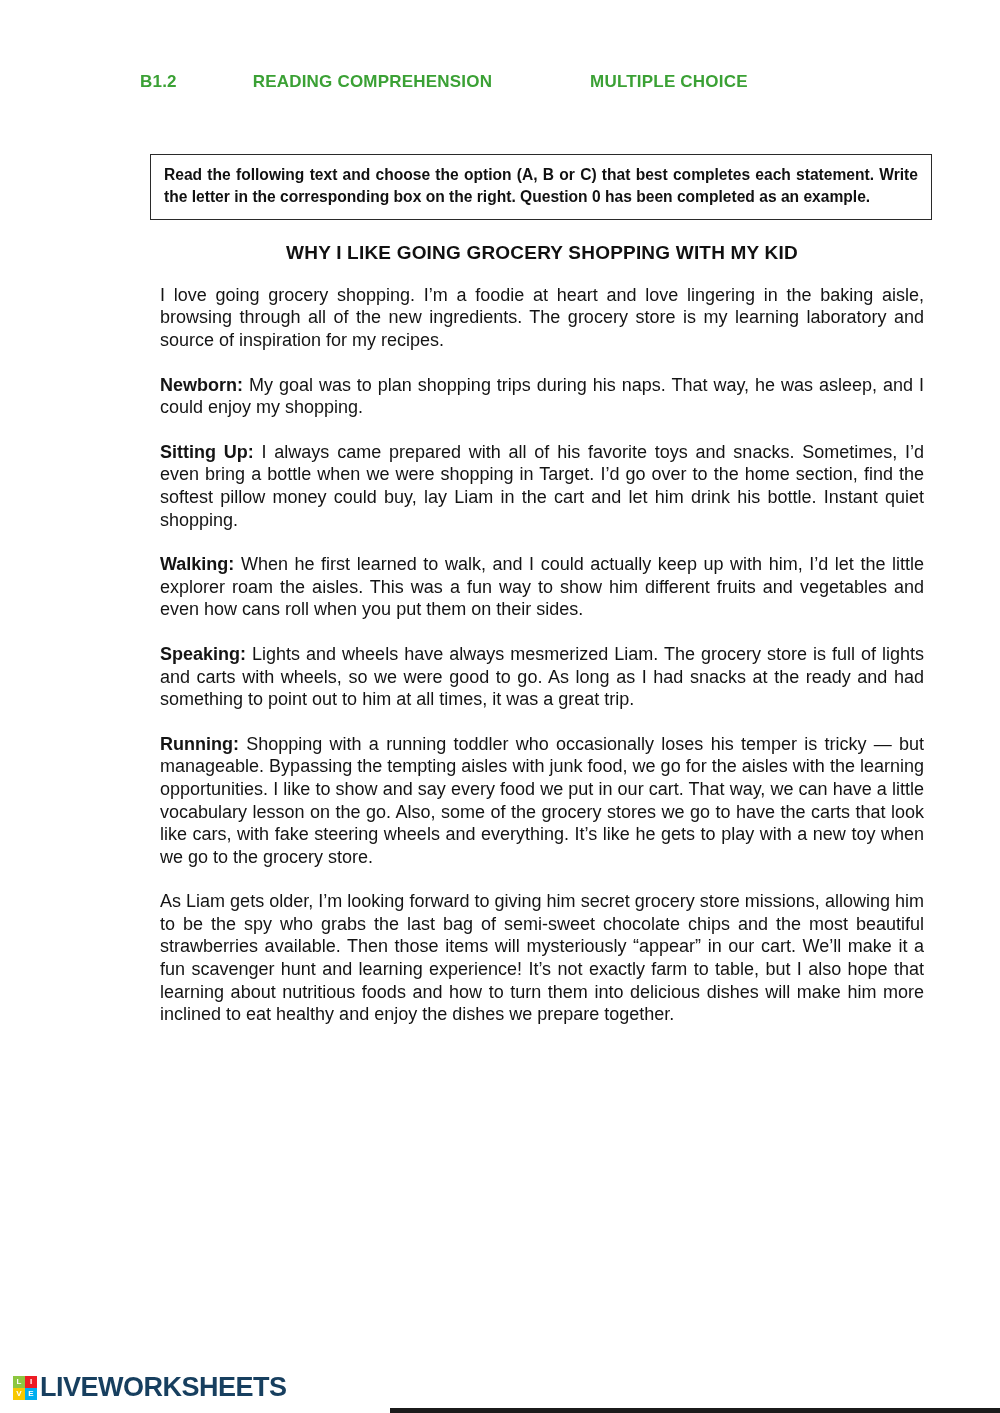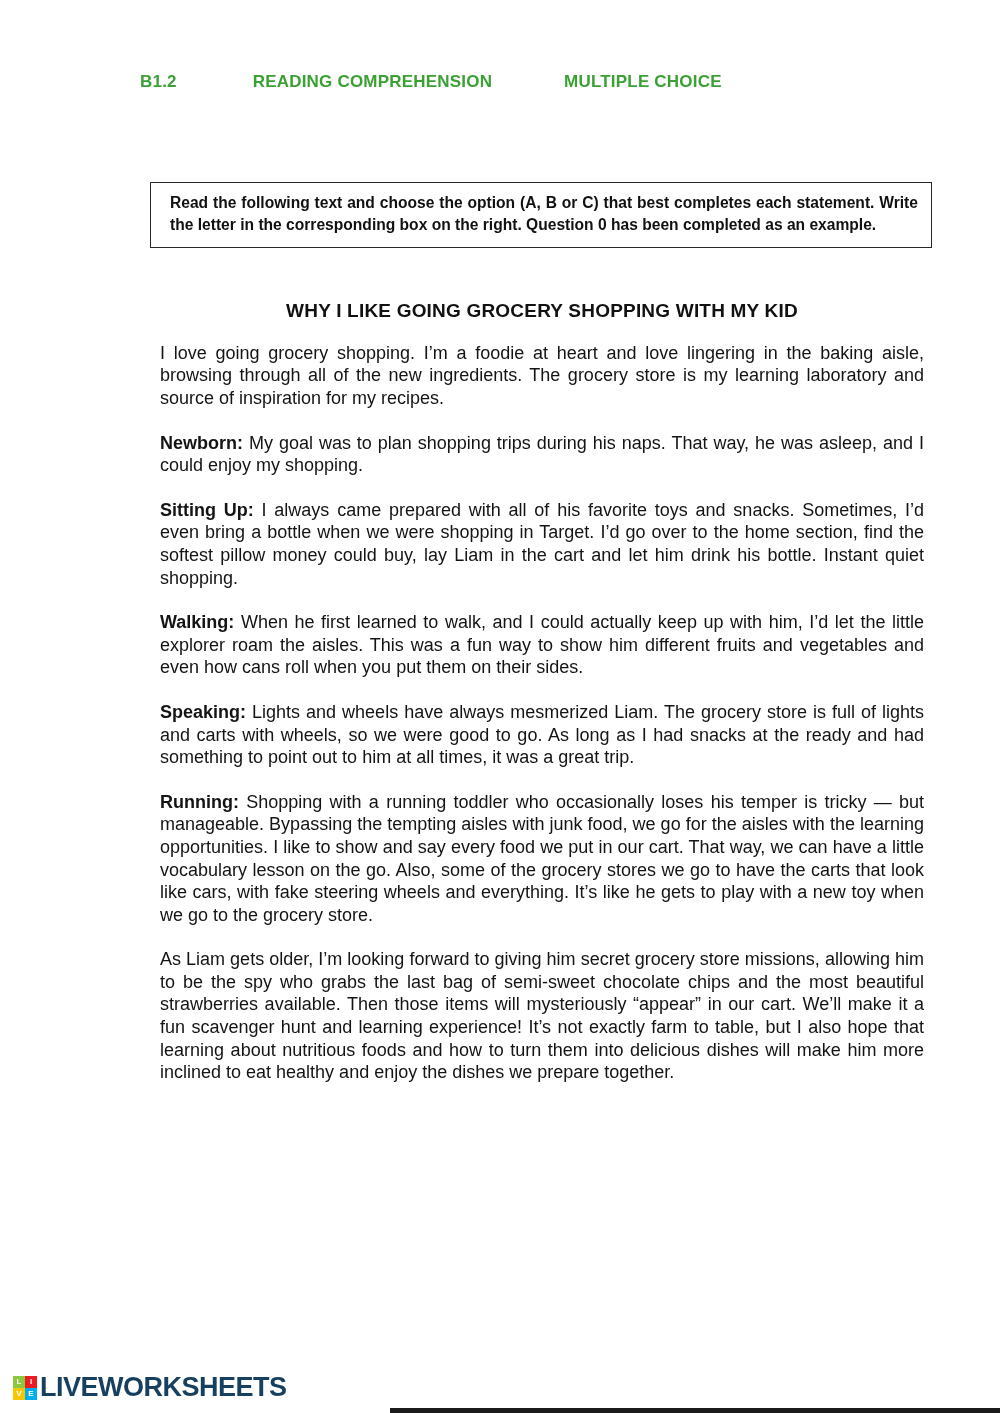--- a/index.html
+++ b/index.html
@@ -24,41 +24,41 @@
     padding-top: 72px;
     display: flex;
     align-items: baseline;
     color: var(--accent);
     font-weight: bold;
     font-size: 17px;
     letter-spacing: 0.2px;
   }
   .hdr-level { margin-left: 140px; }
   .hdr-title { margin-left: 76px; }
-  .hdr-type  { margin-left: 72px; }
+  .hdr-type  { margin-left: 98px; }
 
   
   .instruction-box {
-    margin: 90px 0 0 150px;
+    margin: 62px 0 0 150px;
     width: 782px;
     border: 1px solid #2a2a2a;
-    padding: 9px 13px 10px 19px;
+    padding: 9px 13px 10px 13px;
     font-weight: bold;
     font-size: 15.6px;
     line-height: 22.4px;
     text-align: justify;
     color: #111;
   }
 
   
   .article {
     margin: 0 76px 0 160px;
   }
   .article-title {
-    margin-top: 52px;
+    margin-top: 22px;
     text-align: center;
     font-weight: bold;
     font-size: 19px;
     color: #111;
     letter-spacing: 0.2px;
   }
   .paragraphs { margin-top: 20px; }
   .para {
     margin: 0 0 22px 0;
     font-size: 18px;

